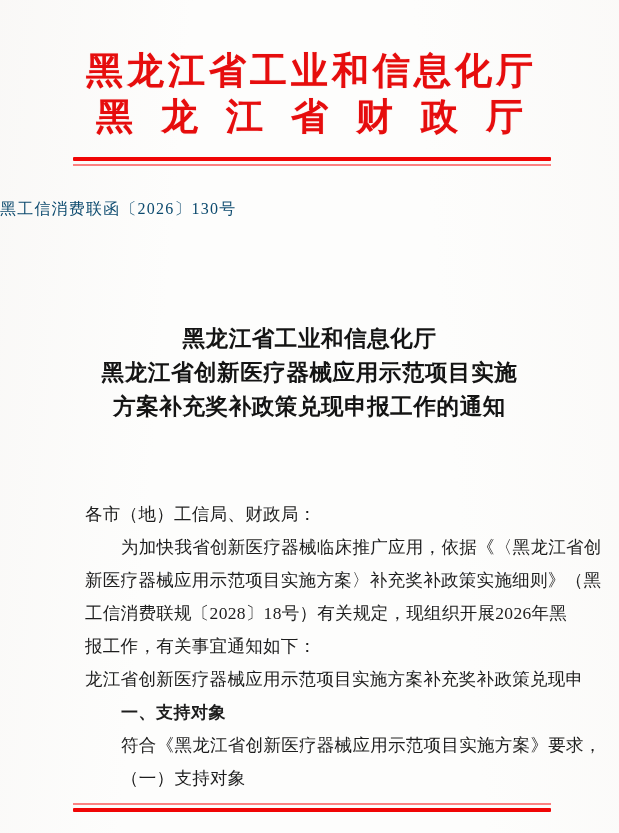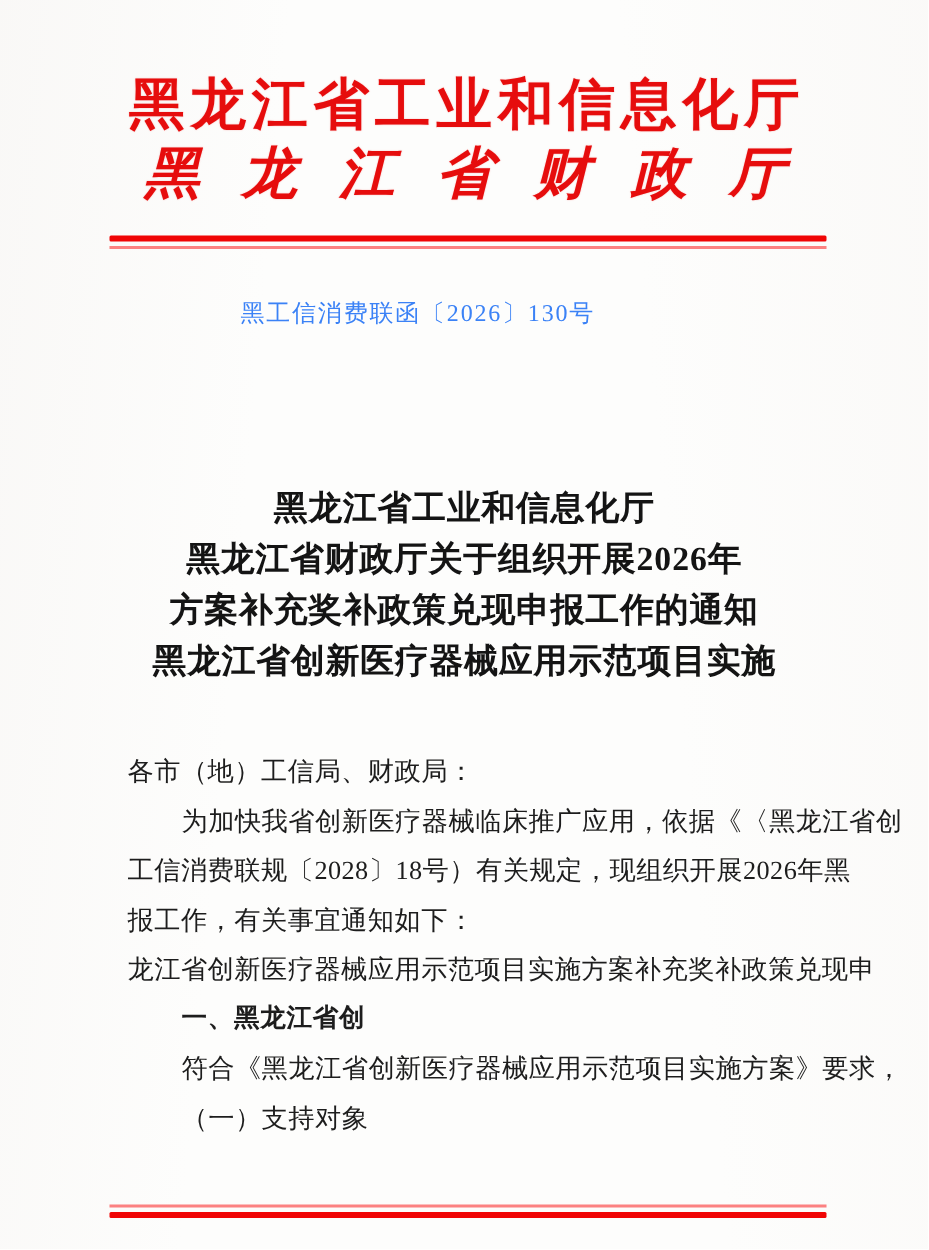--- a/index.html
+++ b/index.html
@@ -48,21 +48,20 @@
   .lh-line1 {
     font-size: 37px;
     letter-spacing: 4px;
     padding-left: 4px;
   }
   .lh-line2 {
     font-size: 37px;
     letter-spacing: 28px;
     padding-left: 28px;
     margin-top: 9px;
-    font-style: italic;
   }
 
   
   .rule-wrap-top {
     position: absolute;
     left: 73px;
     right: 68px;
     top: 157px;
   }
   .rule-wrap-bottom {
@@ -86,23 +85,23 @@
     margin-top: 0;
     margin-bottom: 3px;
   }
 
   
   .doc-number {
     position: absolute;
     top: 199px;
     left: 0;
     right: 62px;
-    text-align: center;
+    text-align: left;
     font-size: 16px;
-    color: #3b82f6;
+    color: #0c4a6e;
     letter-spacing: 1.2px;
     font-family: "Liberation Serif", "DejaVu Serif", serif;
   }
 
   
   .doc-title {
     position: absolute;
     top: 322px;
     left: 58px;
     right: 58px;
@@ -163,34 +162,34 @@
 
   <div class="rule-wrap-top">
     <div class="rule-thick"></div>
     <div class="rule-thin"></div>
   </div>
 
   <div class="doc-number">黑工信消费联函〔2026〕130号</div>
 
   <div class="doc-title">
     <div class="t-line">黑龙江省工业和信息化厅</div>
-    <div class="t-line">黑龙江省财政厅关于组织开展2026年</div>
+    <div class="t-line">黑龙江省创新医疗器械应用示范项目实施</div>
     <div class="t-line">方案补充奖补政策兑现申报工作的通知</div>
-    <div class="t-line">黑龙江省创新医疗器械应用示范项目实施</div>
   </div>
 
   <div class="body-block">
     <div class="b-line">各市（地）工信局、财政局：</div>
 
     <div class="b-line indent">为加快我省创新医疗器械临床推广应用，依据《〈黑龙江省创</div>
+    <div class="b-line">新医疗器械应用示范项目实施方案〉补充奖补政策实施细则》（黑</div>
     <div class="b-line">工信消费联规〔2028〕18号）有关规定，现组织开展2026年黑</div>
     <div class="b-line">报工作，有关事宜通知如下：</div>
     <div class="b-line">龙江省创新医疗器械应用示范项目实施方案补充奖补政策兑现申</div>
 
-    <div class="heading-bold">一、黑龙江省创</div>
+    <div class="heading-bold">一、支持对象</div>
 
     <div class="b-line indent">符合《黑龙江省创新医疗器械应用示范项目实施方案》要求，</div>
 
     <div class="b-line sub-heading">（一）支持对象</div>
   </div>
 
   <div class="rule-wrap-bottom">
     <div class="rule-thin"></div>
     <div class="rule-thick"></div>
   </div>

